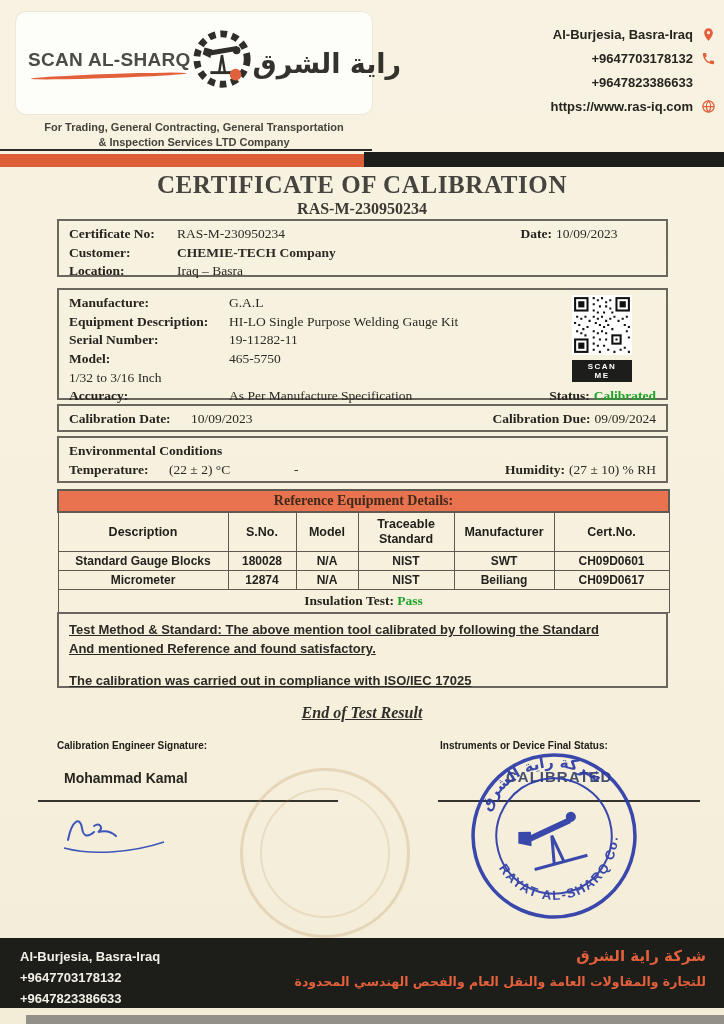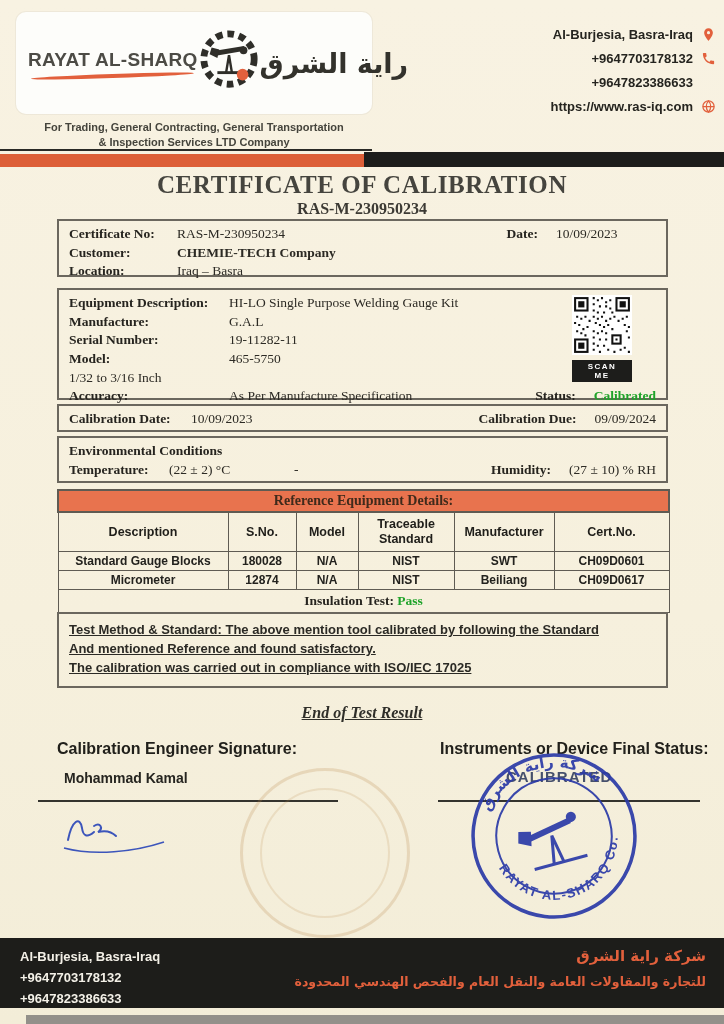--- a/index.html
+++ b/index.html
@@ -24,47 +24,47 @@
   
   .doc-title{position:absolute;left:0;top:171px;width:100%;text-align:center;font-size:25px;font-weight:bold;color:#45443e;letter-spacing:.6px}
   .doc-sub{position:absolute;left:0;top:200px;width:100%;text-align:center;font-size:16px;font-weight:bold;color:#3c3a34}
 
   
   .box{position:absolute;left:57px;width:611px;border:2px solid #6b675e;padding:4px 10px;font-size:13.5px}
   .frow{display:flex;align-items:baseline;line-height:1.38}
   .lbl{font-weight:bold;color:#26241f;flex:none}
   .val{color:#2c2a24}
   .w105{width:108px}.w158{width:160px}.w122{width:122px}.w100{width:100px}
-  .rgroup{margin-left:auto;display:flex;gap:18px;align-items:baseline}
+  .rgroup{margin-left:auto;display:flex;gap:4px;align-items:baseline}
   .bold{font-weight:bold}
   .green{color:#1fa32a;font-weight:bold}
   .box1{top:219px;height:58px}
   .box2{top:288px;height:112px}
   .box3{top:404px;height:28px}
   .box4{top:436px;height:47px}
   .qr-wrap{position:absolute;right:34px;top:5px;width:60px;text-align:center}
   .scanme{margin-top:1px;background:#1d1d1b;color:#fff;font-family:"Liberation Sans",sans-serif;font-size:8px;font-weight:bold;letter-spacing:1.5px;padding:2px 8px}
 
   
   table.ref{position:absolute;left:57px;top:489px;width:611px;border-collapse:collapse;table-layout:fixed;font-family:"Liberation Sans",sans-serif}
   .ref th,.ref td{border:1.6px solid #5f5b53;text-align:center;vertical-align:middle}
   .ref .cap{background:#e8734e;font-family:"Liberation Serif",serif;font-size:14px;font-weight:bold;color:#3f2a1b;padding:2px;border:2px solid #5f5b53}
   .ref th{font-size:12.5px;line-height:1.2;padding:4px 2px;color:#1f1e1a;font-weight:bold}
   .ref td.data{font-size:12px;font-weight:bold;color:#23221e;padding:2px 4px}
   .ref td.ins{font-family:"Liberation Serif",serif;font-size:13.5px;font-weight:bold;padding:3px;color:#26241f}
 
   
   .box5{top:612px;height:76px;font-family:"Liberation Sans",sans-serif;font-size:13px;font-weight:bold;color:#2b2a25;padding-top:7px}
   .box5 .u{text-decoration:underline;line-height:1.45}
-  .box5 .gap{}
+  .box5 .gap{margin-top:13px}
 
   .endline{position:absolute;left:0;top:704px;width:100%;text-align:center;font-size:16px;font-weight:bold;font-style:italic;text-decoration:underline;color:#2f2e29}
 
   
-  .siglbl{position:absolute;font-family:"Liberation Sans",sans-serif;font-size:16px;font-weight:bold;color:#21201b}
+  .siglbl{position:absolute;font-family:"Liberation Sans",sans-serif;font-size:10px;font-weight:bold;color:#21201b}
   .sig-left-lbl{left:57px;top:740px}
   .sig-right-lbl{left:440px;top:740px}
   .engineer{position:absolute;left:64px;top:770px;font-family:"Liberation Sans",sans-serif;font-size:14px;font-weight:bold;color:#262520}
   .calibrated{position:absolute;left:506px;top:768px;font-family:"Liberation Sans",sans-serif;font-size:15px;font-weight:bold;letter-spacing:1px;color:#46506c}
   .sigline{position:absolute;top:800px;height:2px;background:#34332e}
   .sigline.l{left:38px;width:300px}
   .sigline.r{left:438px;width:262px}
   .hand-sign{position:absolute;left:60px;top:806px}
   .stamp{position:absolute;left:468px;top:750px;width:172px;height:172px;transform:rotate(-15deg);opacity:.92}
   .watermark{position:absolute;left:240px;top:768px;width:170px;height:170px;border-radius:50%;border:3px solid rgba(190,140,80,.24)}
@@ -78,21 +78,21 @@
   .f-ar2{font-size:12.5px;margin-top:9px;white-space:nowrap}
   .bottom-strip{position:absolute;left:26px;bottom:0;right:0;height:9px;background:#93908a}
 </style>
 </head>
 <body>
 
 <div class="page">
 
   <div class="logo-card">
     <div class="company-en">
-      <span class="nm">RAYAT AL-SHARQ</span>
+      <span class="nm">SCAN AL-SHARQ</span>
       <span class="swoosh"></span>
     </div>
     <span>
       <svg viewBox="0 0 64 64" width="62" height="62">
         <circle cx="32" cy="30" r="26" fill="none" stroke="#2f2e29" stroke-width="7" stroke-dasharray="7 5"></circle>
         <circle cx="32" cy="30" r="21" fill="#fdfdfa"></circle>
         <path d="M20 44h26" stroke="#2f2e29" stroke-width="3"></path>
         <path d="M29 44l3-18 3 18" fill="none" stroke="#2f2e29" stroke-width="2.5"></path>
         <path d="M18 24l30-5" stroke="#2f2e29" stroke-width="5"></path>
         <path d="M14 18l8 2-2 9-8-4z" fill="#2f2e29"></path>
@@ -159,26 +159,26 @@
       <span class="val bold">CHEMIE-TECH Company</span>
     </div>
     <div class="frow">
       <span class="lbl w105">Location:</span>
       <span class="val">Iraq – Basra</span>
     </div>
   </div>
 
   <div class="box box2">
     <div class="frow">
+      <span class="lbl w158">Manufacture:</span>
+      <span class="val">G.A.L</span>
+    </div>
+    <div class="frow">
       <span class="lbl w158">Equipment Description:</span>
       <span class="val">HI-LO Single Purpose Welding Gauge Kit</span>
-    </div>
-    <div class="frow">
-      <span class="lbl w158">Manufacture:</span>
-      <span class="val">G.A.L</span>
     </div>
     <div class="frow">
       <span class="lbl w158">Serial Number:</span>
       <span class="val">19-11282-11</span>
     </div>
     <div class="frow">
       <span class="lbl w158">Model:</span>
       <span class="val">465-5750</span>
     </div>
     <div class="frow">

